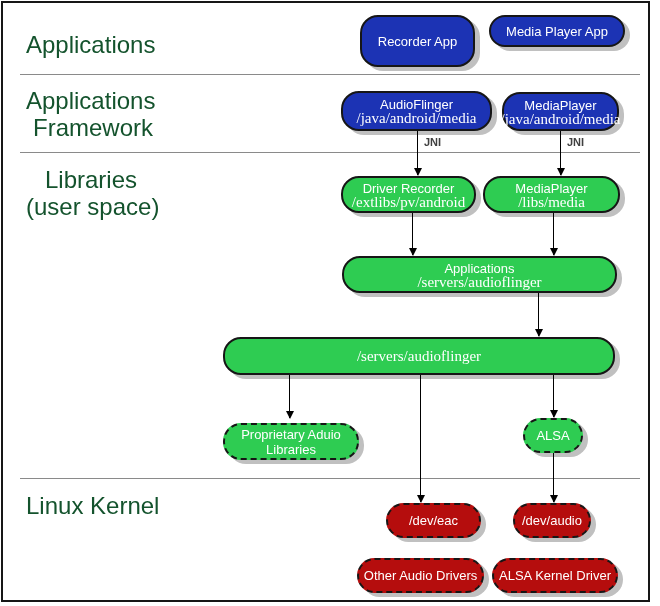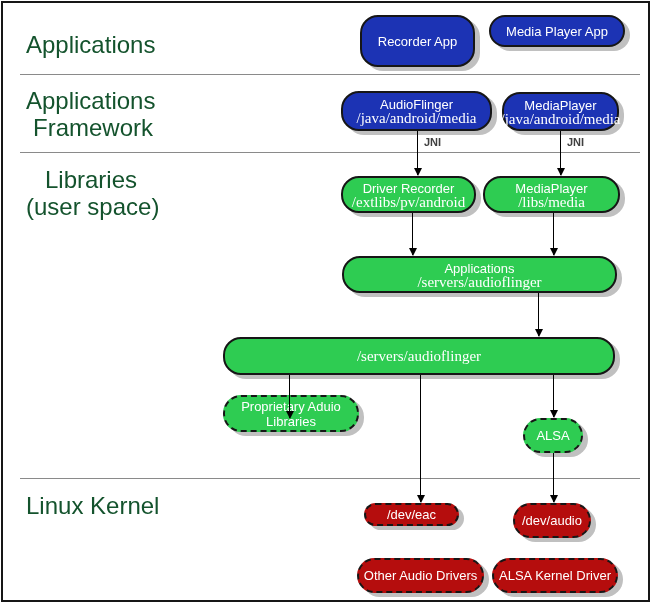--- a/index.html
+++ b/index.html
@@ -74,28 +74,28 @@
 
   <div class="node green" style="left:342px;top:256px;width:275px;height:37px">
     <div class="title">Applications</div>
     <div class="sub">/servers/audioflinger</div>
   </div>
 
   <div class="node green" style="left:223px;top:337px;width:392px;height:38px">
     <div class="sub">/servers/audioflinger</div>
   </div>
 
-  <div class="node green dashed" style="left:223px;top:395px;width:136px;height:37px;padding:0 8px">
+  <div class="node green dashed" style="left:223px;top:423px;width:136px;height:37px;padding:0 8px">
     <div class="title">Proprietary Aduio Libraries</div>
   </div>
   <div class="node green dashed" style="left:523px;top:418px;width:60px;height:35px">
     <div class="title">ALSA</div>
   </div>
 
-  <div class="node red dashed" style="left:364px;top:503px;width:95px;height:23px">
+  <div class="node red dashed" style="left:386px;top:503px;width:95px;height:35px">
     <div class="title">/dev/eac</div>
   </div>
   <div class="node red dashed" style="left:513px;top:503px;width:78px;height:35px">
     <div class="title">/dev/audio</div>
   </div>
   <div class="node red dashed" style="left:357px;top:558px;width:127px;height:35px">
     <div class="title">Other Audio Drivers</div>
   </div>
   <div class="node red dashed" style="left:492px;top:558px;width:126px;height:35px">
     <div class="title">ALSA Kernel Driver</div>

